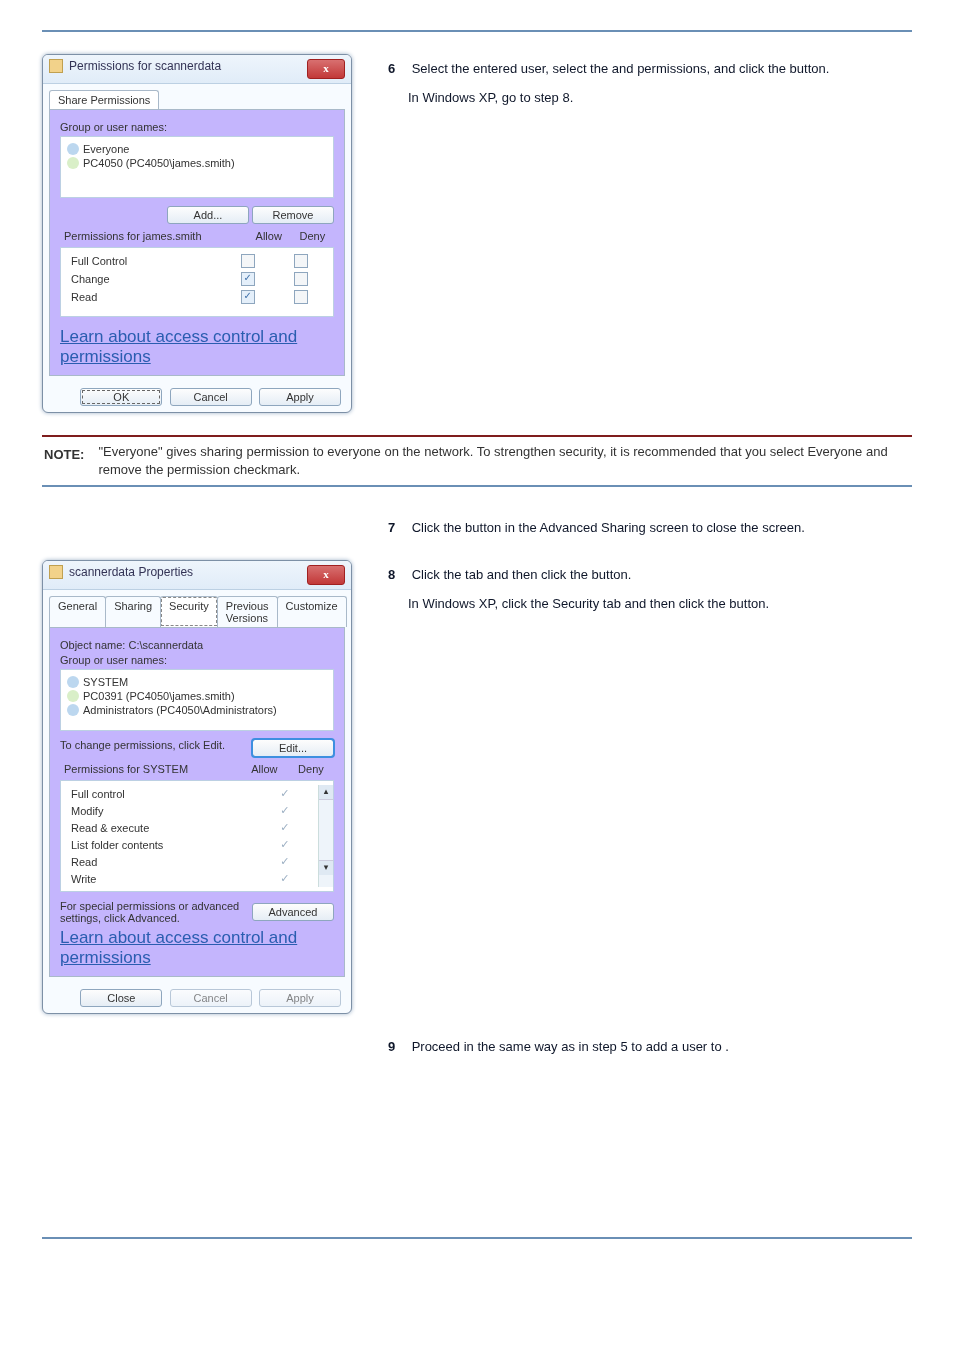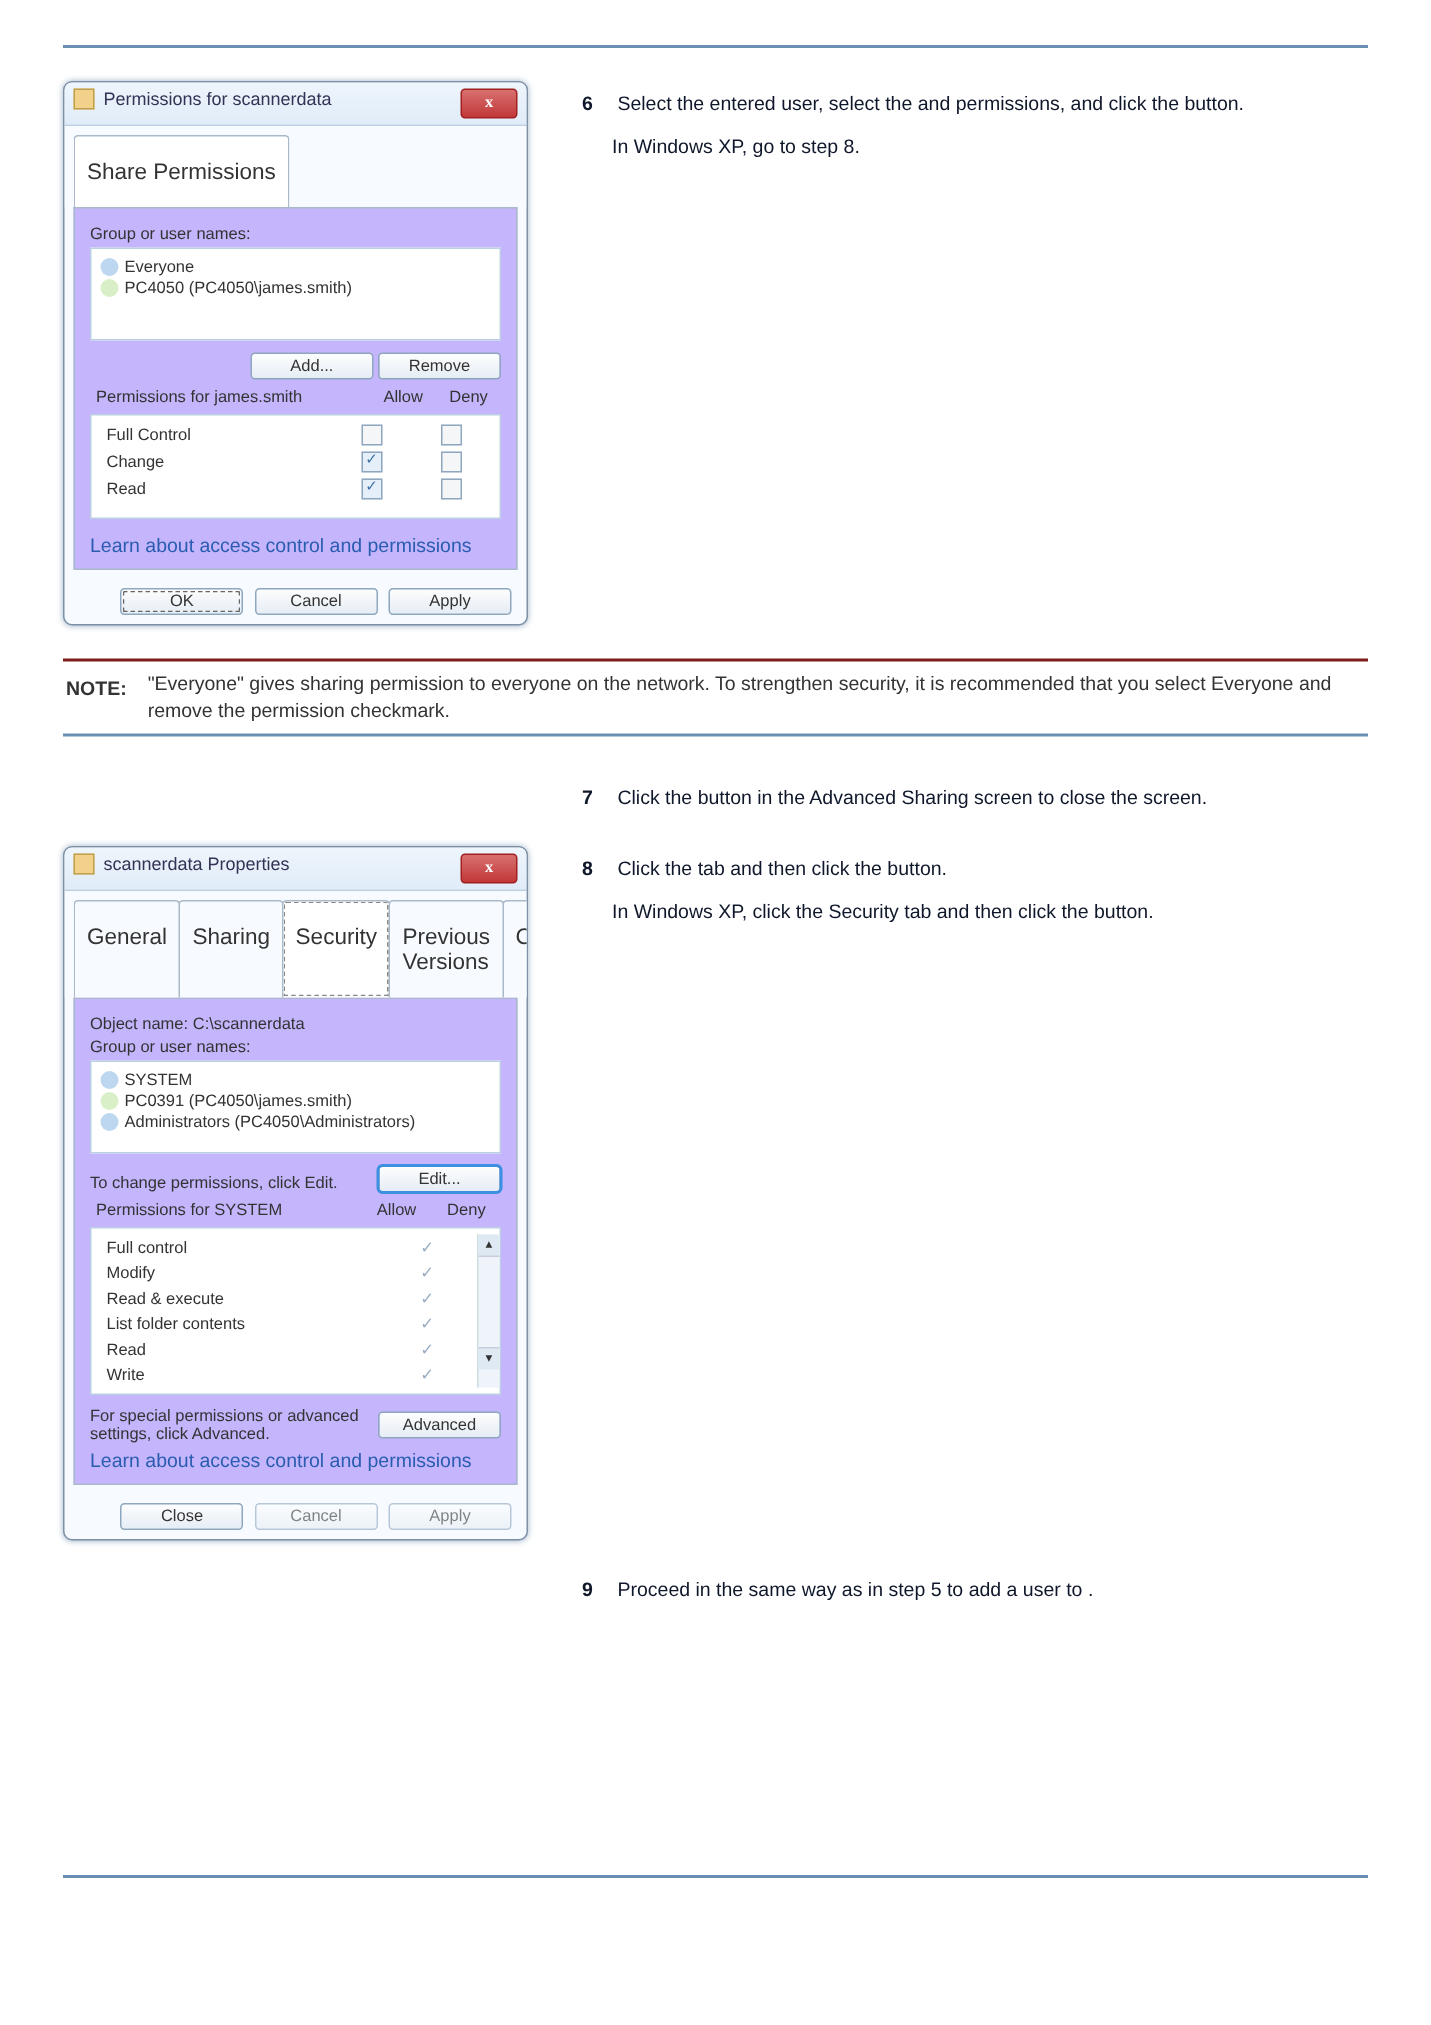--- a/index.html
+++ b/index.html
@@ -10,38 +10,38 @@
   .textcol{flex:1 1 auto;font-size:13px;line-height:1.45;color:#0f172a;padding-top:6px}
   .step-num{display:inline-block;width:20px;font-weight:bold}
 
   
   .dlg{border:1px solid #7d90a6;border-radius:6px;background:#f7fbff;box-shadow:0 0 4px #9eb2c8;overflow:hidden}
   .titlebar{display:flex;background:linear-gradient(#eef5fc,#e0ecf8);padding:4px 6px;border-bottom:1px solid #bcd0e3;position:relative}
   .titlebar .ficon{width:12px;height:12px;background:#f2d28a;margin-right:6px;border:1px solid #c0a050}
   .titlebar .text{color:#335;flex:1}
   .closebtn{width:36px;height:18px;border-radius:3px;background:linear-gradient(#d87070,#c23838);color:#fff;text-align:center;line-height:16px;font-family:Tahoma;font-size:11px;font-weight:bold;border:1px solid #a02020}
   .tabstrip{display:flex;padding:6px 6px 0 6px;gap:0;background:#f7fbff}
-  .tabstrip .tab{padding:15px 8px;border:1px solid #a9b9c9;border-bottom:none;border-top-left-radius:3px;border-top-right-radius:3px;background:#f7fbff;font-size:15px;margin-left:-1px}
+  .tabstrip .tab{padding:3px 8px;border:1px solid #a9b9c9;border-bottom:none;border-top-left-radius:3px;border-top-right-radius:3px;background:#f7fbff;font-size:11px;margin-left:-1px}
   .tabstrip .tab:first-child{margin-left:0}
   .tabstrip .tab.sel{background:#fff;position:relative;z-index:2}
   .tabstrip .tab.dashed{outline:1px dashed #888;outline-offset:-2px}
   .tabpage{border:1px solid #a9b9c9;margin:0 6px 6px;padding:8px 10px;background:#c4b5fd;font-size:11px;color:#333}
   .label{margin:3px 0}
   .inset{border:1px solid #bcd0e3;background:#fff;padding:4px 6px;margin:3px 0 8px;min-height:52px}
   .btn{display:inline-block;min-width:56px;padding:2px 12px;border:1px solid #8ea6be;border-radius:3px;background:linear-gradient(#fdfdfd,#e5edf5);font-size:11px;text-align:center}
   .btn.sel{outline:1px dashed #666;outline-offset:-3px}
   .btnrow{text-align:right;margin:4px 0}
   .permgrid{width:100%;border-collapse:collapse;font-size:11px}
   .permgrid th{text-align:left;font-weight:normal;padding:2px 4px}
   .permgrid td{padding:2px 4px}
   .chk{display:inline-block;width:12px;height:12px;border:1px solid #8ea6be;background:#fff;vertical-align:middle;line-height:10px;text-align:center}
   .chk.on{background:#e4effa;color:#3d6fa8;font-size:10px}
   .chk.off{background:#f4f6f8}
   .tick{color:#9aaec2}
-  .link{color:#2a5db0;font-size:13px}
+  .link{color:#2a5db0;text-decoration:underline;font-size:17px}
   .dlgbtnrow{padding:6px 10px;text-align:right}
   .dlgbtnrow .btn{margin-left:4px}
 
   .notebar{display:flex;align-items:flex-start;border-top:2px solid #7f1d1d;border-bottom:2px solid #6a8fb5;margin:22px 0 26px;padding:6px 0}
   .notelabel{font-weight:bold;font-size:13px;padding:4px 14px 0 2px;color:#333}
   .notetext{font-size:13px;line-height:1.4;flex:1}
 
   .usericon{display:inline-block;width:12px;height:12px;background:#bcd7ef;border-radius:50%;margin-right:4px;vertical-align:middle}
   .usericon.one{background:#d9efc8}
   .listrow{display:flex;align-items:center;margin:2px 0}
@@ -170,21 +170,21 @@
               </div>
             <div class="listrow">
                 <span class="usericon one"></span>
                 <span>PC0391 (PC4050\james.smith)</span>
               </div>
             <div class="listrow">
                 <span class="usericon"></span>
                 <span>Administrators (PC4050\Administrators)</span>
               </div>
           </div>
-          <div style="display:flex;justify-content:space-between;align-items:flex-end;margin:4px 0">
+          <div style="display:flex;justify-content:space-between;align-items:flex-start;margin:4px 0">
             <span>To change permissions, click Edit.</span>
             <span class="btn" style="outline:2px solid #3d8fe0;outline-offset:-1px">Edit...</span>
           </div>
           <table class="permgrid">
             <tbody>
                 <tr>
                   <th>Permissions for SYSTEM</th>
                 <th style="text-align:center">Allow</th>
                 <th style="text-align:center">Deny</th>
                 </tr>

